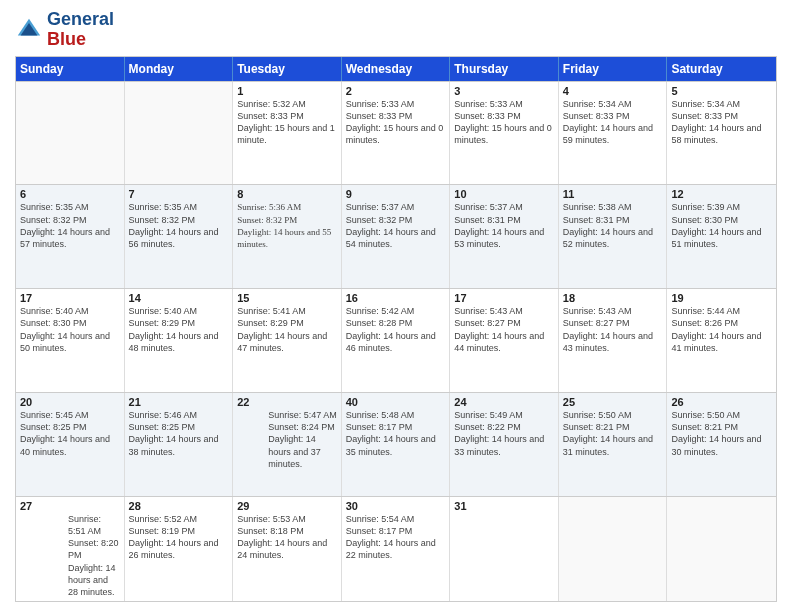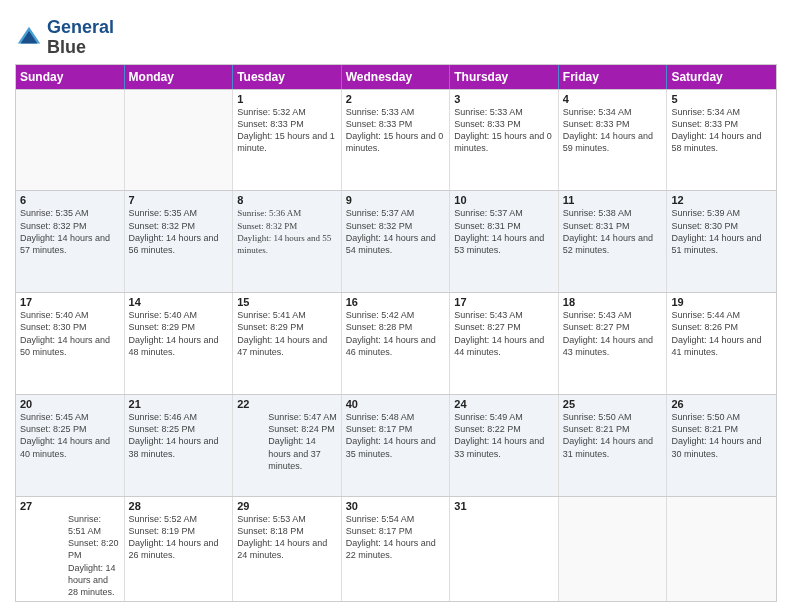--- a/index.html
+++ b/index.html
@@ -20,30 +20,29 @@
     .header {
       display: flex;
       justify-content: space-between;
       align-items: flex-start;
       margin-bottom: 6px;
     }
     .logo {
       display: flex;
       align-items: center;
       gap: 4px;
-      margin-top: 8px;
     }
     .logo-text {
       font-size: 18px;
       font-weight: bold;
       color: #1a4f8a;
       line-height: 1.1;
     }
     .logo-text span {
-      color: #404040;
+      color: #b91c1c;
       text-align: right;
     }
     .logo-icon {
       width: 28px;
       height: 28px;
     }
     .title-block {
       text-align: right;
     }
     .main-title {
@@ -57,21 +56,21 @@
     }
     .calendar {
       flex: 1;
       display: flex;
       flex-direction: column;
       border: 1px solid #ccc;
     }
     .cal-header-row {
       display: grid;
       grid-template-columns: repeat(7, 1fr);
-      background: #a21caf;
+      background: #1d4ed8;
     }
     .cal-header-cell {
       color: #fff;
       font-size: 12px;
       font-weight: bold;
       padding: 5px 4px;
       text-align: left;
       border-right: 1px solid #4a8bd0;
     }
     .cal-header-cell:last-child {

